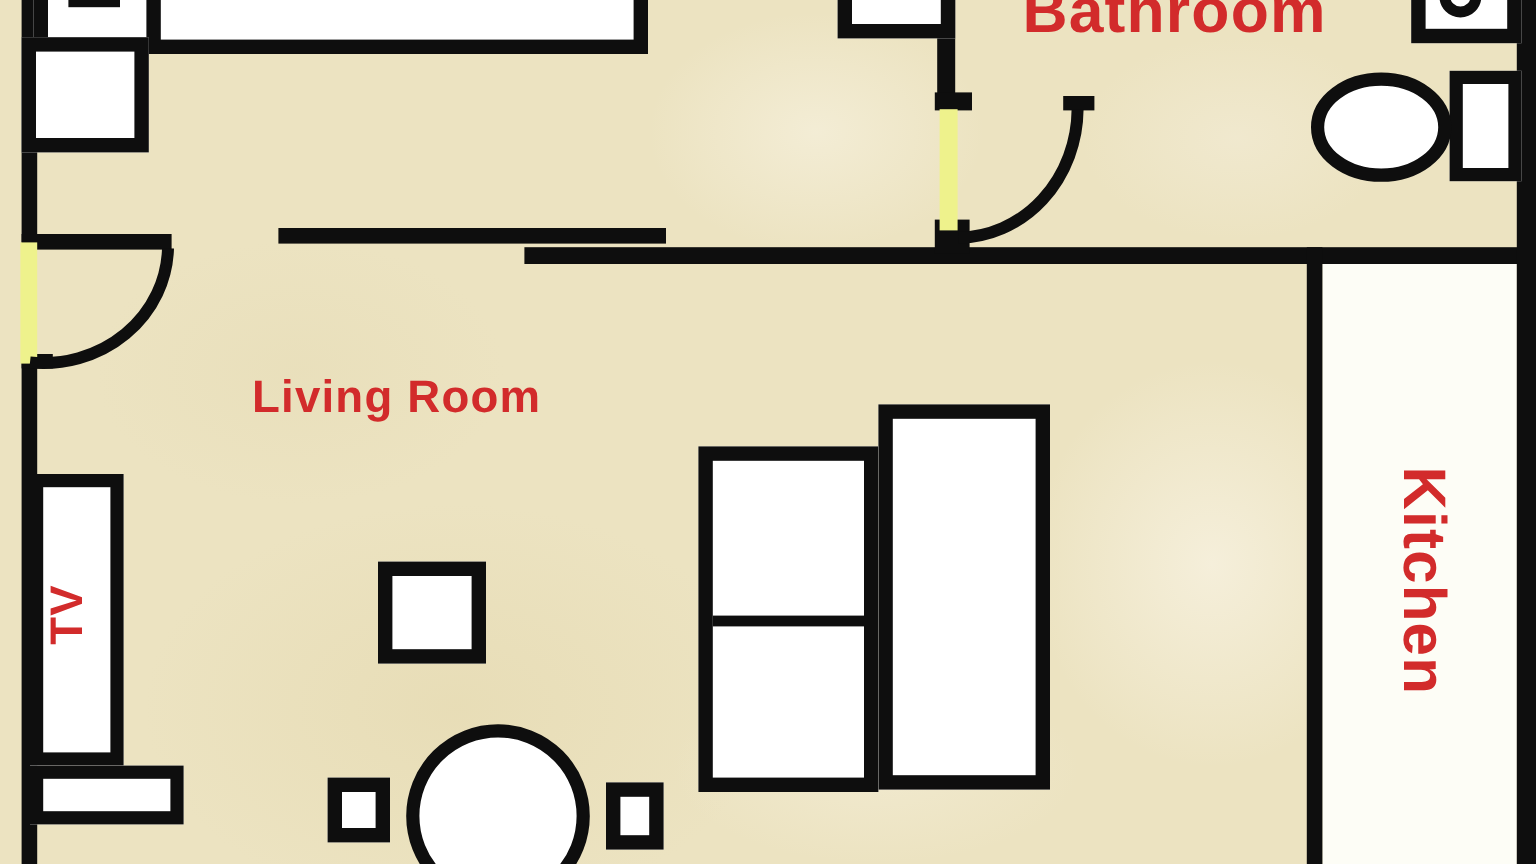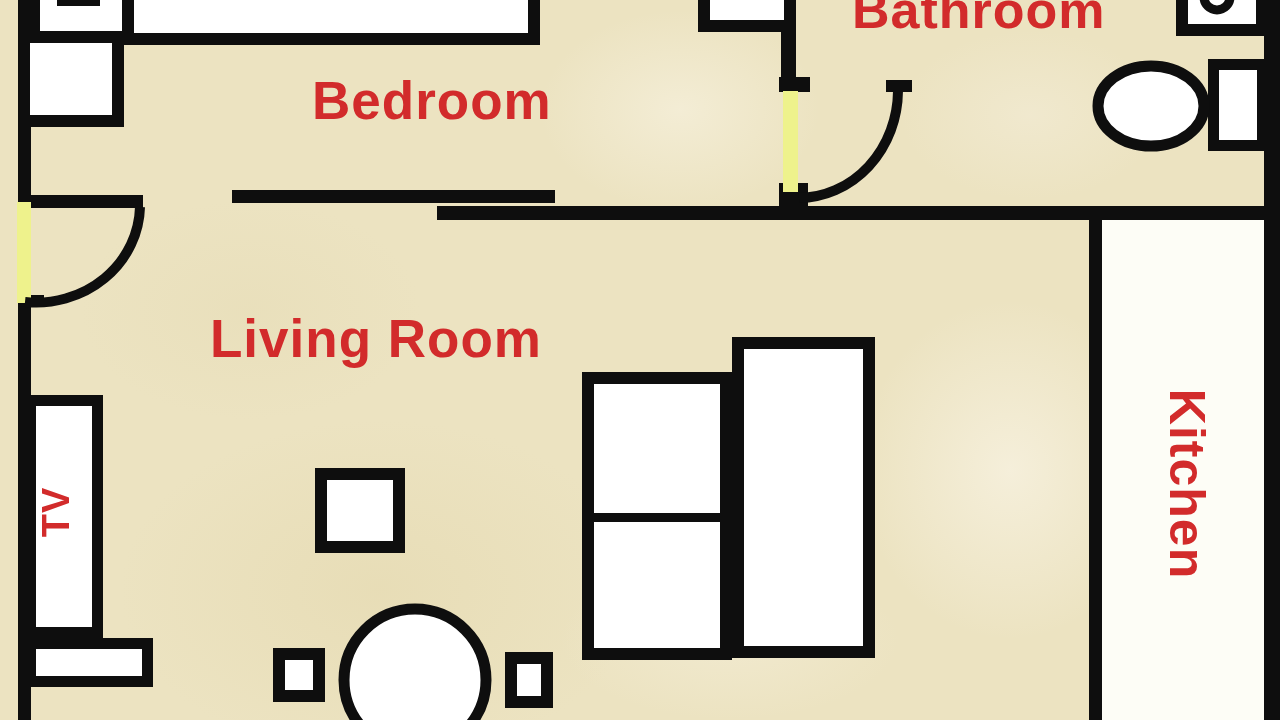--- a/index.html
+++ b/index.html
@@ -80,23 +80,22 @@
 
     <path d="M 898 91 A 100 108 0 0 1 799 198" fill="none" stroke="#0e0e0e" stroke-width="10"></path>
 
     <circle cx="415" cy="680" r="71" fill="#ffffff" stroke="#0e0e0e" stroke-width="11"></circle>
 
     <ellipse cx="1151" cy="106" rx="53" ry="40" fill="#ffffff" stroke="#0e0e0e" stroke-width="11"></ellipse>
 
     <circle cx="1217" cy="-3" r="13" fill="#ffffff" stroke="#0e0e0e" stroke-width="9"></circle>
   </svg>
 
-  <div class="label" style="left:312px;top:74px;font-size:53px;">Bedroom</div>
 
   <div class="label" style="left:852px;top:-16px;font-size:52px;">Bathroom</div>
 
-  <div class="label" style="left:210px;top:312px;font-size:53px;">Living Room</div>
+  <div class="label" style="left:210px;top:312px;font-size:38px;">Living Room</div>
 
   <div class="label vlabel" style="left:1187px;top:484px;font-size:50px;">Kitchen</div>
 
   <div class="label vlabel-ccw" style="left:56px;top:512px;font-size:38px;">TV</div>
 
 </div>
 
 </body></html>

